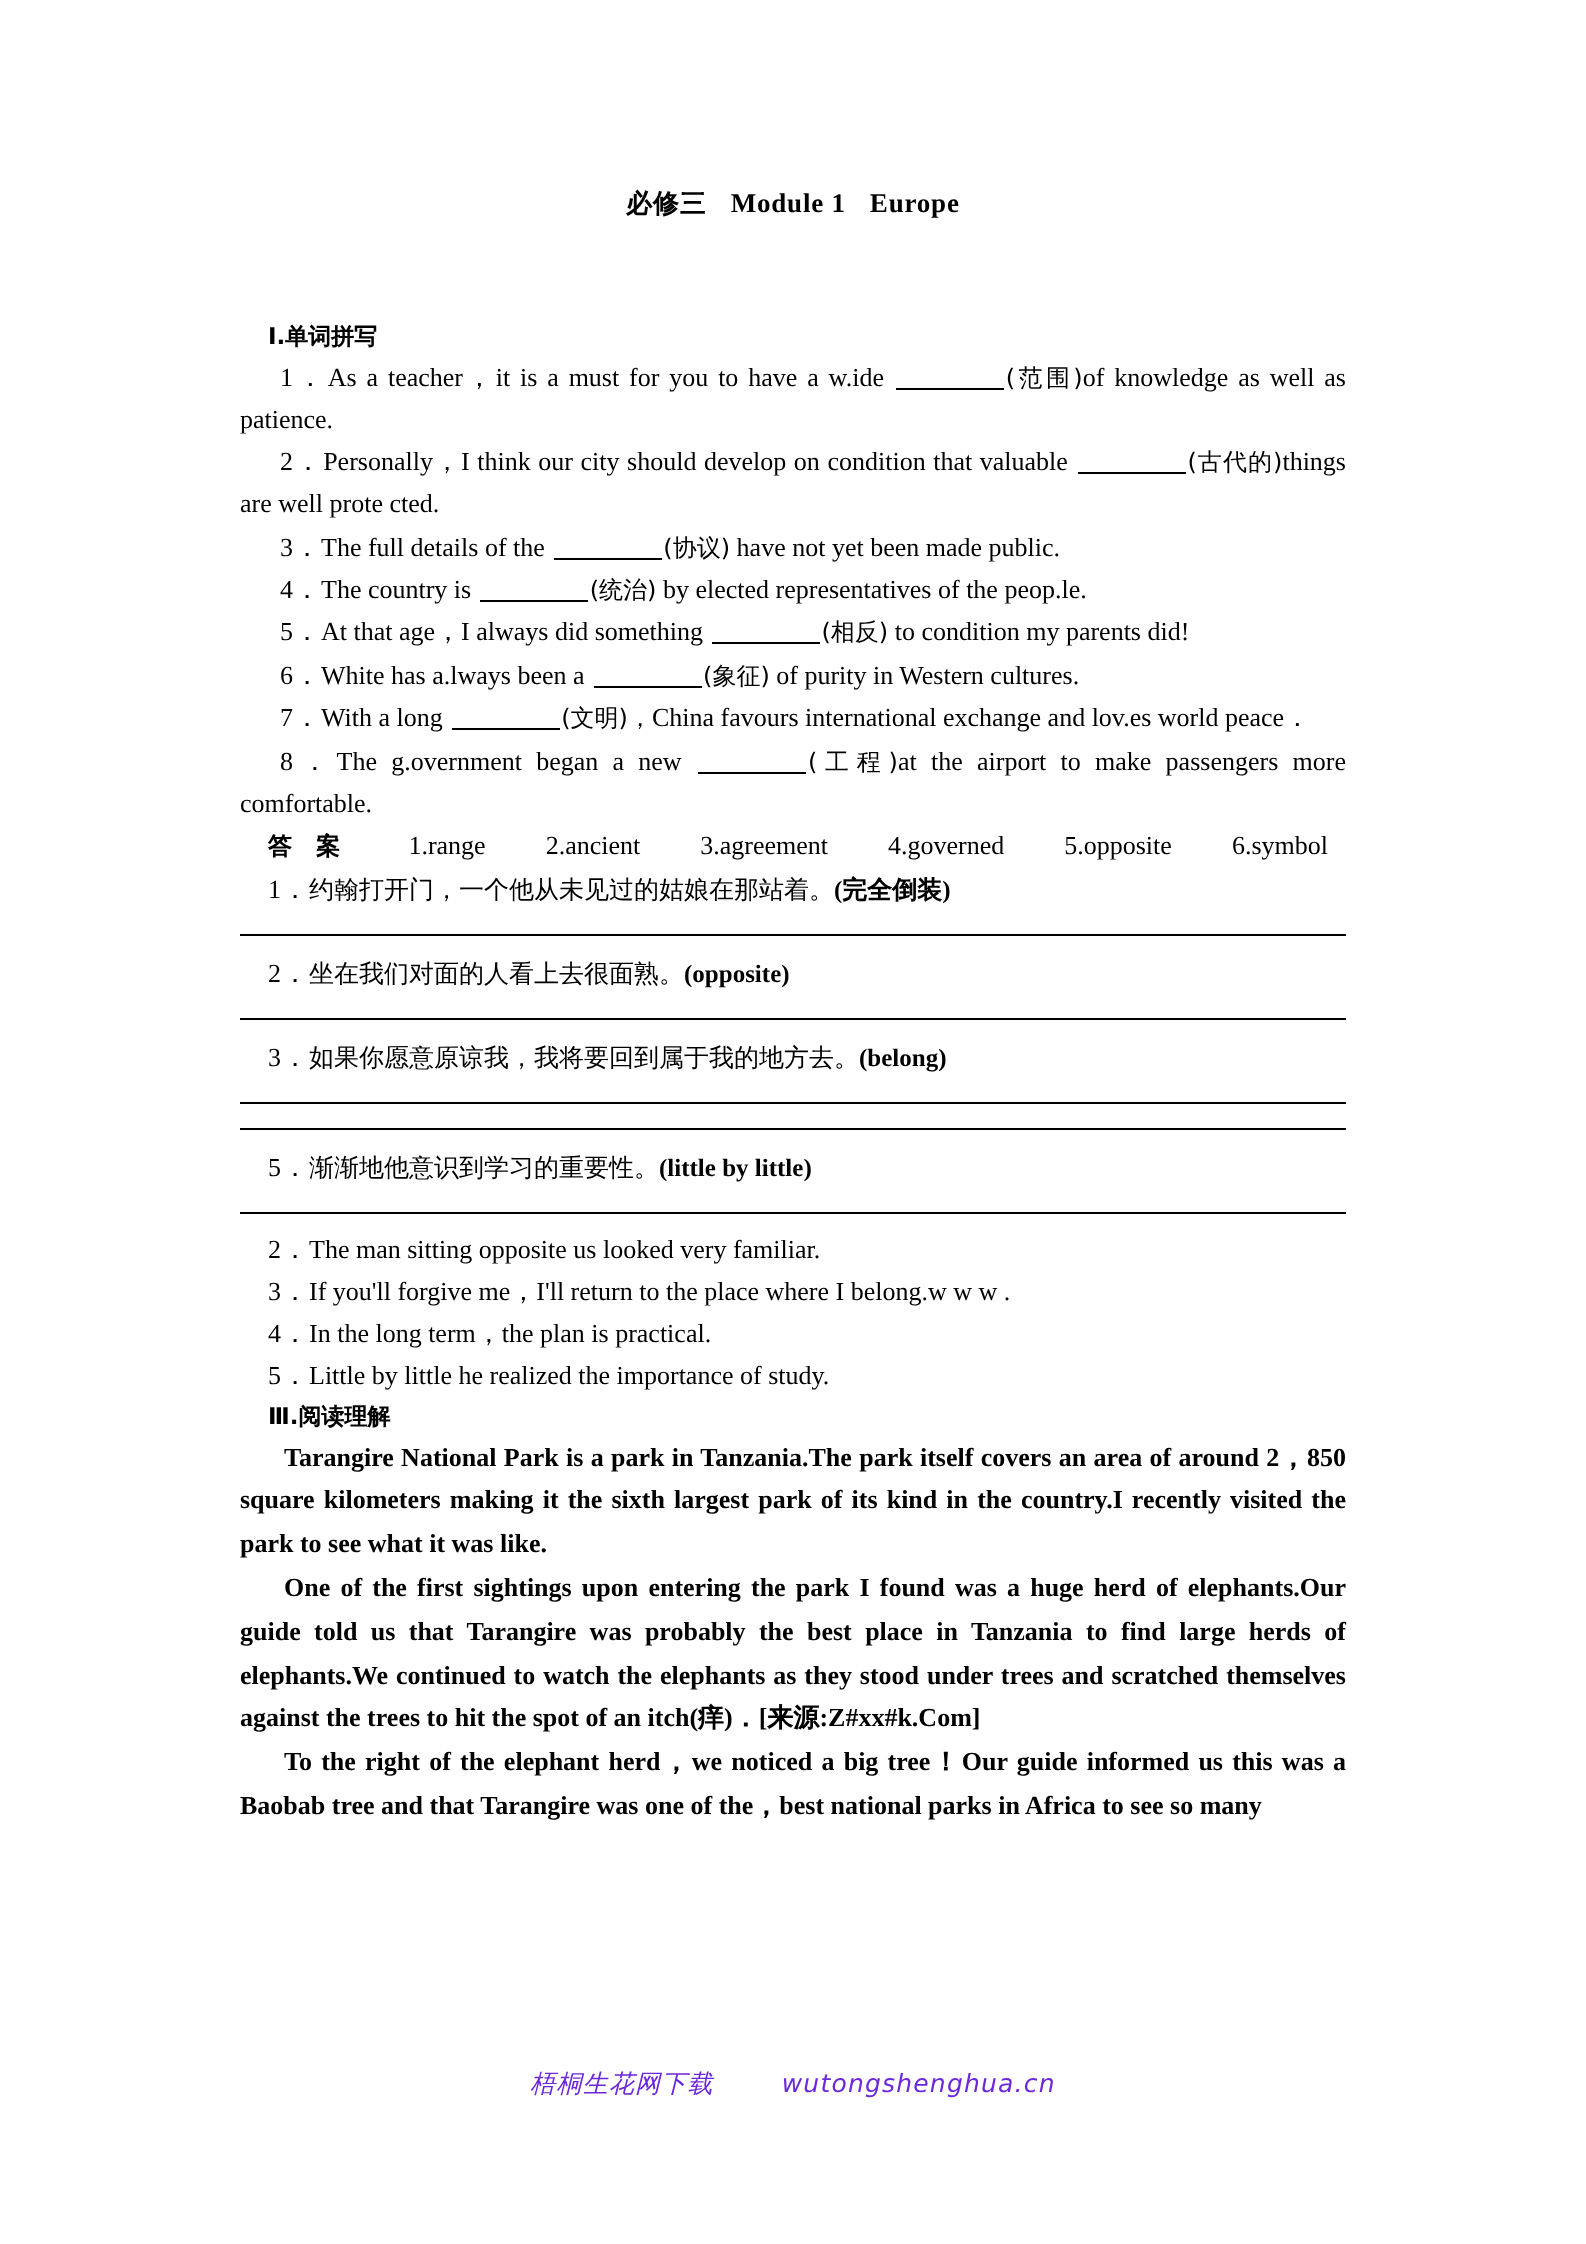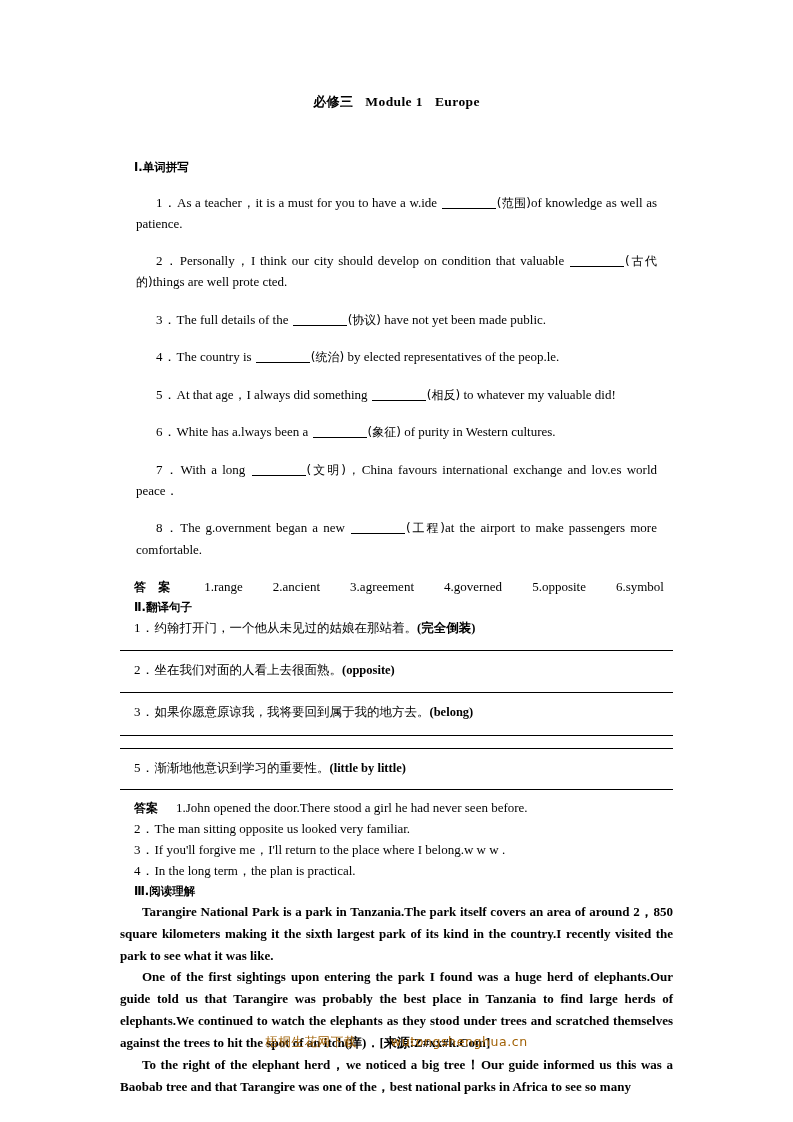--- a/index.html
+++ b/index.html
@@ -52,21 +52,21 @@
     margin: 2px 0 1px 0;
     padding-left: 14px;
     line-height: 1.45;
     letter-spacing: 0px;
   }
 
   
   .para {
     font-size: 13px;
     line-height: 1.62;
-    margin: 16px;
+    margin: 0;
     text-align: justify;
     text-justify: inter-word;
     text-indent: 20px;
   }
   .para .cn {
     font-family: "DejaVu Sans", "Liberation Sans", sans-serif;
     font-size: 12px;
   }
   .num { letter-spacing: 0.5px; }
   .blank {
@@ -132,23 +132,24 @@
     font-weight: bold;
   }
 
   
   .footer {
     position: absolute;
     left: 0;
     top: 1034px;
     width: 793px;
     text-align: center;
-    color: #a16207;
+    color: #6d28d9;
     font-size: 12.5px;
     letter-spacing: 0.6px;
+    font-style: italic;
   }
   .footer .cn {
     font-family: "DejaVu Sans", "Liberation Sans", sans-serif;
   }
   .footer .site {
     font-family: "DejaVu Sans", "Liberation Sans", sans-serif;
     margin-left: 34px;
   }
 </style>
 </head>
@@ -164,54 +165,51 @@
     <div class="section-head">Ⅰ.单词拼写</div>
 
     <p class="para"><span class="num">1．</span><span>As a teacher，it is a must for you to have a w.ide </span><span class="blank"></span><span class="cn">(范围)</span><span>of knowledge as well as patience.</span></p>
 
     <p class="para"><span class="num">2．</span><span>Personally，I  think our city should develop on condition that valuable </span><span class="blank"></span><span class="cn">(古代的)</span><span>things are well prote cted.</span></p>
 
     <p class="para"><span class="num">3．</span><span>The full details of the </span><span class="blank"></span><span class="cn">(协议)</span><span> have not yet been made public.</span></p>
 
     <p class="para"><span class="num">4．</span><span>The country is </span><span class="blank"></span><span class="cn">(统治)</span><span> by elected representatives of the peop.le.</span></p>
 
-    <p class="para"><span class="num">5．</span><span>At that age，I always did something </span><span class="blank"></span><span class="cn">(相反)</span><span> to whatever my valuable did!</span></p>
+    <p class="para"><span class="num">5．</span><span>At that age，I always did something </span><span class="blank"></span><span class="cn">(相反)</span><span> to condition my parents did!</span></p>
 
     <p class="para"><span class="num">6．</span><span>White has a.lways been a </span><span class="blank"></span><span class="cn">(象征)</span><span> of purity in Western cultures.</span></p>
 
     <p class="para"><span class="num">7．</span><span>With a long </span><span class="blank"></span><span class="cn">(文明)，</span><span>China favours international exchange and lov.es world peace．</span></p>
 
     <p class="para"><span class="num">8．</span><span>The g.overnment began a new </span><span class="blank"></span><span class="cn">(工程)</span><span>at the airport to make passengers more comfortable.</span></p>
 
     <div class="answer-line">
       <span class="ans-label spaced">答 案</span><span class="gap-wide"></span><span class="ans-item">1.range</span><span class="gap-wide"></span><span class="ans-item">2.ancient</span><span class="gap-wide"></span><span class="ans-item">3.agreement</span><span class="gap-wide"></span><span class="ans-item">4.governed</span><span class="gap-wide"></span><span class="ans-item">5.opposite</span><span class="gap-wide"></span><span class="ans-item">6.symbol</span>
     </div>
 
-    <div class="section-head">Ⅱ.翻译句子</div>
 
     <p class="trans-q"><span class="num">1．</span><span class="cn">约翰打开门，一个他从未见过的姑娘在那站着。</span><span class="en">(完全倒装)</span></p>
     <hr class="rule">
 
     <p class="trans-q"><span class="num">2．</span><span class="cn">坐在我们对面的人看上去很面熟。</span><span class="en">(opposite)</span></p>
     <hr class="rule">
 
     <p class="trans-q"><span class="num">3．</span><span class="cn">如果你愿意原谅我，我将要回到属于我的地方去。</span><span class="en">(belong)</span></p>
     <hr class="rule">
 
     <hr class="rule">
 
     <p class="trans-q"><span class="num">5．</span><span class="cn">渐渐地他意识到学习的重要性。</span><span class="en">(little by little)</span></p>
     <hr class="rule tight">
 
-    <div class="answer-line">
-      <span class="ans-label">答案</span><span class="gap-med"></span><span>1.John opened the door.There stood a girl he had never seen before.</span>
-    </div>
     <div class="answer-line"><span class="num">2．</span><span>The man sitting opposite us looked very familiar.</span></div>
     <div class="answer-line"><span class="num">3．</span><span>If you'll forgive me，I'll return to the place where I belong.w    w w .</span></div>
     <div class="answer-line"><span class="num">4．</span><span>In the long term，the plan is practical.</span></div>
+    <div class="answer-line"><span class="num">5．</span><span>Little by little he realized the importance of study.</span></div>
 
     <div class="section-head">Ⅲ.阅读理解</div>
 
     <p class="passage">Tarangire National Park is a park in Tanzania.The park itself covers an area of around 2，850 square kilometers making it the sixth largest park of its kind in the country.I recently visited the park to see what it was like.</p>
     <p class="passage">One of the first sightings upon entering the park I found was a huge herd of elephants.Our guide told us that Tarangire was probably the best place in Tanzania to find large herds of elephants.We continued to watch the elephants as they stood under trees and scratched themselves against the trees to hit the spot of an itch(痒)．[来源:Z#xx#k.Com]</p>
     <p class="passage">To the right of the elephant herd，we noticed a big tree！Our guide informed us this was a Baobab tree and that Tarangire was one of the，best national parks in Africa to see so many</p>
 
   </div>
 
   <div class="footer">

